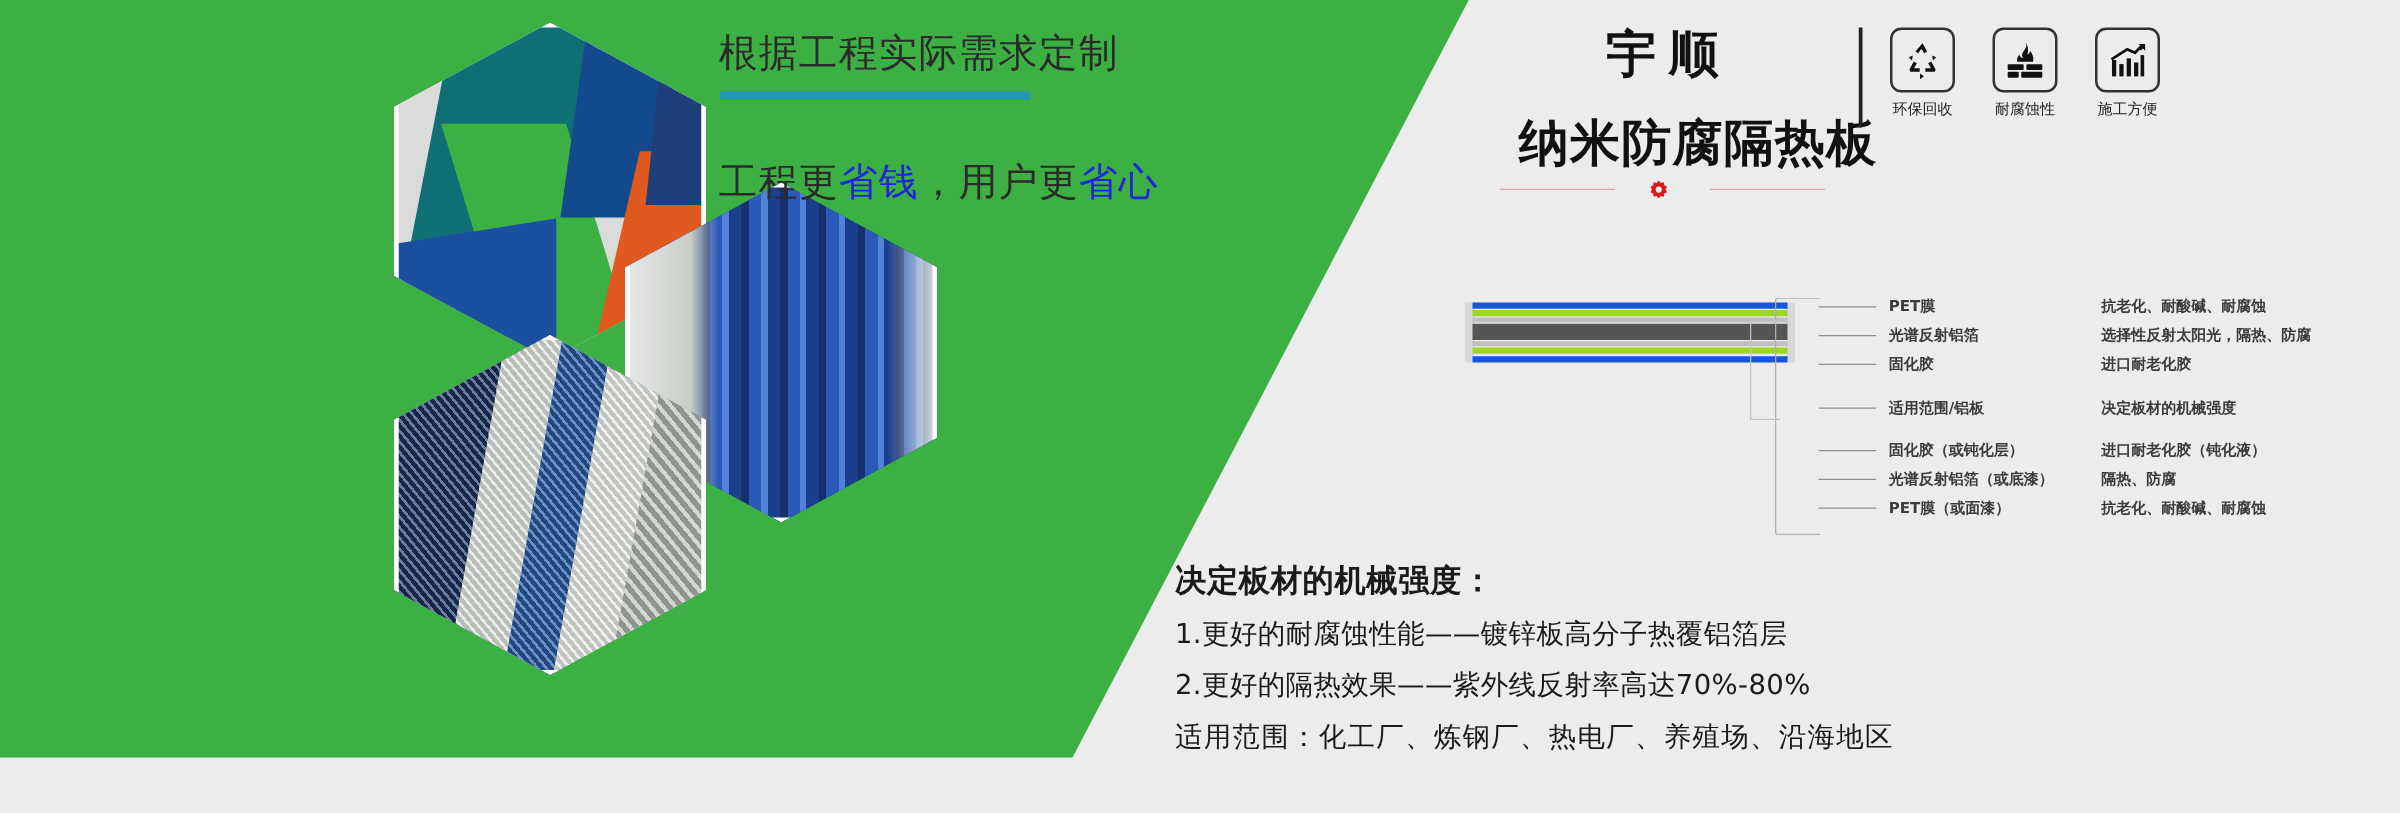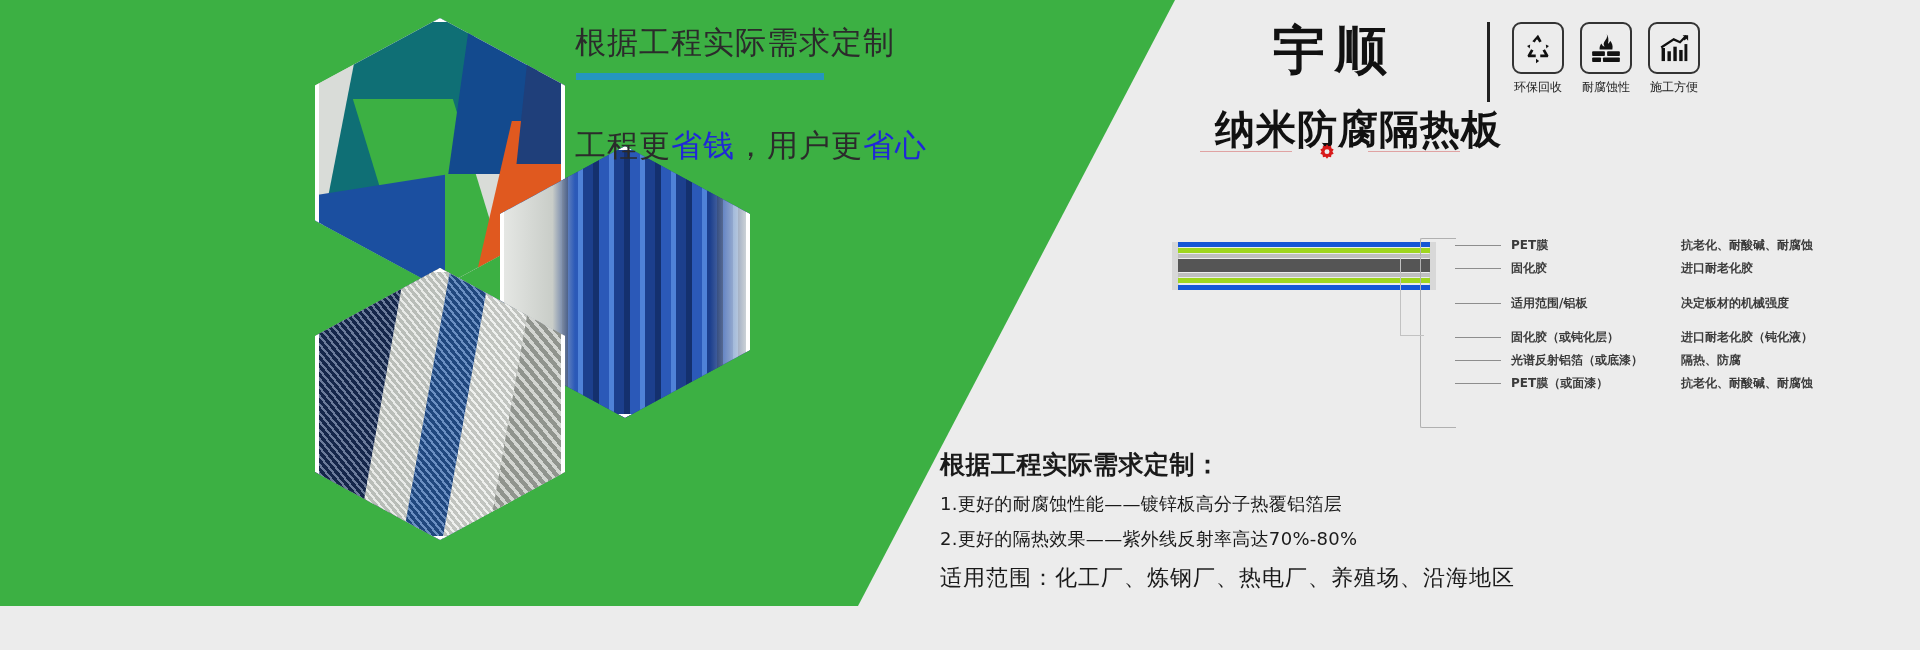--- a/index.html
+++ b/index.html
@@ -94,30 +94,30 @@
     font-family:"DejaVu Sans","Liberation Sans",sans-serif;
     margin-top:45px;
   }
   .hl { color:#1f27d8; }
 
   
   .right-panel { position:absolute; left:1170px; top:0; width:750px; height:650px; }
 
   .brand { position:absolute; left:1215px; top:16px; width:240px; text-align:center; }
   .brand-name {
-    font-size:52px; font-weight:bold; color:#111; letter-spacing:10px;
+    font-size:40px; font-weight:bold; color:#111; letter-spacing:10px;
     font-family:"DejaVu Sans","Liberation Sans",sans-serif;
   }
   .brand-sub {
     font-size:40px; font-weight:bold; color:#111; letter-spacing:1px; margin-top:16px;
     font-family:Liberation Serif, serif; white-space:nowrap;
   }
   .brand-divider { position:absolute; left:1487px; top:22px; width:3px; height:80px; background:#222; }
 
-  .badges { position:absolute; left:1510px; top:22px; display:flex; gap:12px; }
+  .badges { position:absolute; left:1510px; top:22px; display:flex; gap:26px; }
   .badge { width:56px; text-align:center; }
   .badge-box {
     width:52px; height:52px; border:2px solid #333; border-radius:9px;
     margin:0 auto; position:relative; display:flex; align-items:center; justify-content:center;
   }
   .badge-label {
     margin-top:5px; font-size:12px; color:#222; white-space:nowrap;
     font-family:"DejaVu Sans","Liberation Sans",sans-serif;
   }
 
@@ -167,21 +167,21 @@
     border:1px solid #c2c2c2; border-right:none;
   }
 
   
   .adv { position:absolute; left:940px; top:448px; width:960px; }
   .adv-title {
     font-size:25px; font-weight:bold; color:#1a1a1a; letter-spacing:0.5px;
     font-family:"DejaVu Sans","Liberation Sans",sans-serif; white-space:nowrap;
   }
   .adv-item {
-    font-size:18px; color:#1a1a1a; margin-top:11px; letter-spacing:0.3px;
+    font-size:22px; color:#1a1a1a; margin-top:11px; letter-spacing:0.3px;
     font-family:"DejaVu Sans","Liberation Sans",sans-serif; white-space:nowrap;
   }
   .adv-scope {
     font-size:22px; color:#1a1a1a; margin-top:12px; letter-spacing:1px;
     font-family:"DejaVu Sans","Liberation Sans",sans-serif; white-space:nowrap;
   }
 </style>
 </head>
 <body>
 
@@ -304,20 +304,25 @@
   <div class="bracket2"></div>
 
   <div class="spec-table">
 
     <div class="spec-row">
       <div class="spec-lead"></div>
       <div class="spec-name">PET膜</div>
       <div class="spec-desc">抗老化、耐酸碱、耐腐蚀</div>
     </div>
 
+    <div class="spec-row">
+      <div class="spec-lead"></div>
+      <div class="spec-name">光谱反射铝箔</div>
+      <div class="spec-desc">选择性反射太阳光，隔热、防腐</div>
+    </div>
 
     <div class="spec-row">
       <div class="spec-lead"></div>
       <div class="spec-name">固化胶</div>
       <div class="spec-desc">进口耐老化胶</div>
     </div>
 
     <div class="spec-row gap-row">
       <div class="spec-lead"></div>
       <div class="spec-name">适用范围/铝板</div>
@@ -338,19 +343,19 @@
 
     <div class="spec-row">
       <div class="spec-lead"></div>
       <div class="spec-name">PET膜（或面漆）</div>
       <div class="spec-desc">抗老化、耐酸碱、耐腐蚀</div>
     </div>
 
   </div>
 
   <div class="adv">
-    <div class="adv-title">根据工程实际需求定制：</div>
+    <div class="adv-title">决定板材的机械强度：</div>
     <div class="adv-item">1.更好的耐腐蚀性能——镀锌板高分子热覆铝箔层</div>
     <div class="adv-item">2.更好的隔热效果——紫外线反射率高达70%-80%</div>
     <div class="adv-scope">适用范围：化工厂、炼钢厂、热电厂、养殖场、沿海地区</div>
   </div>
 
 </div>
 
 </body></html>

